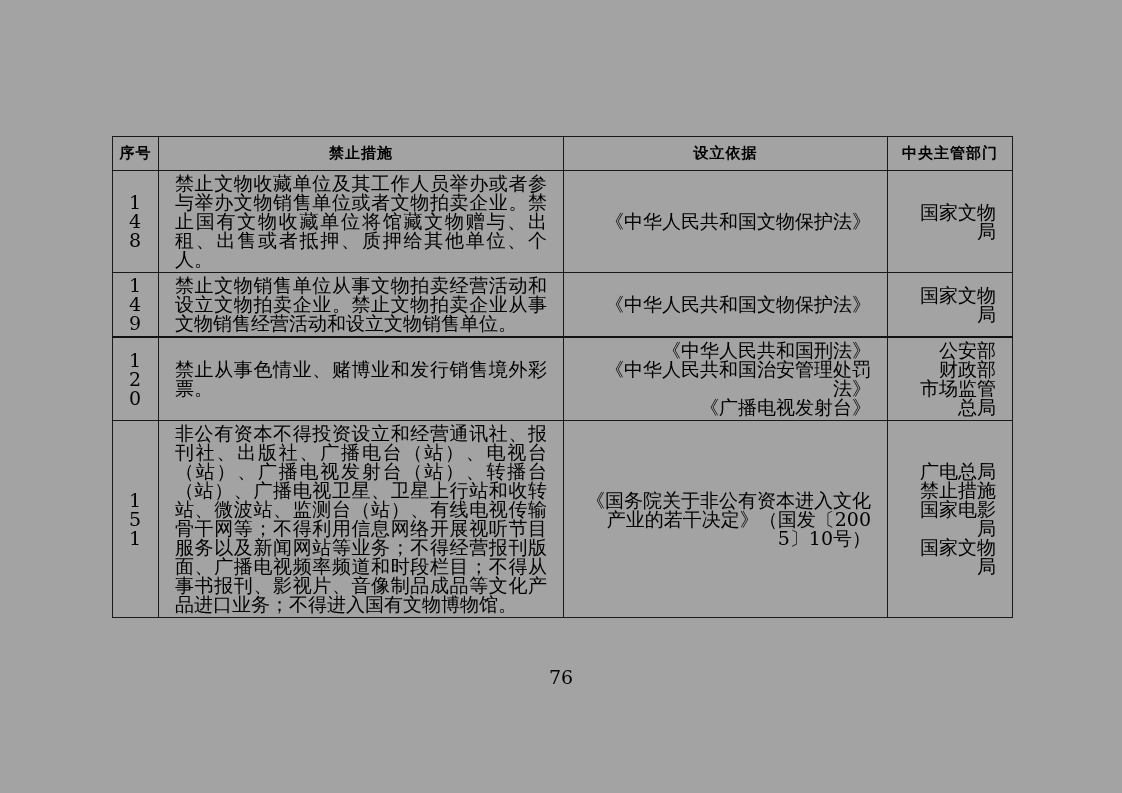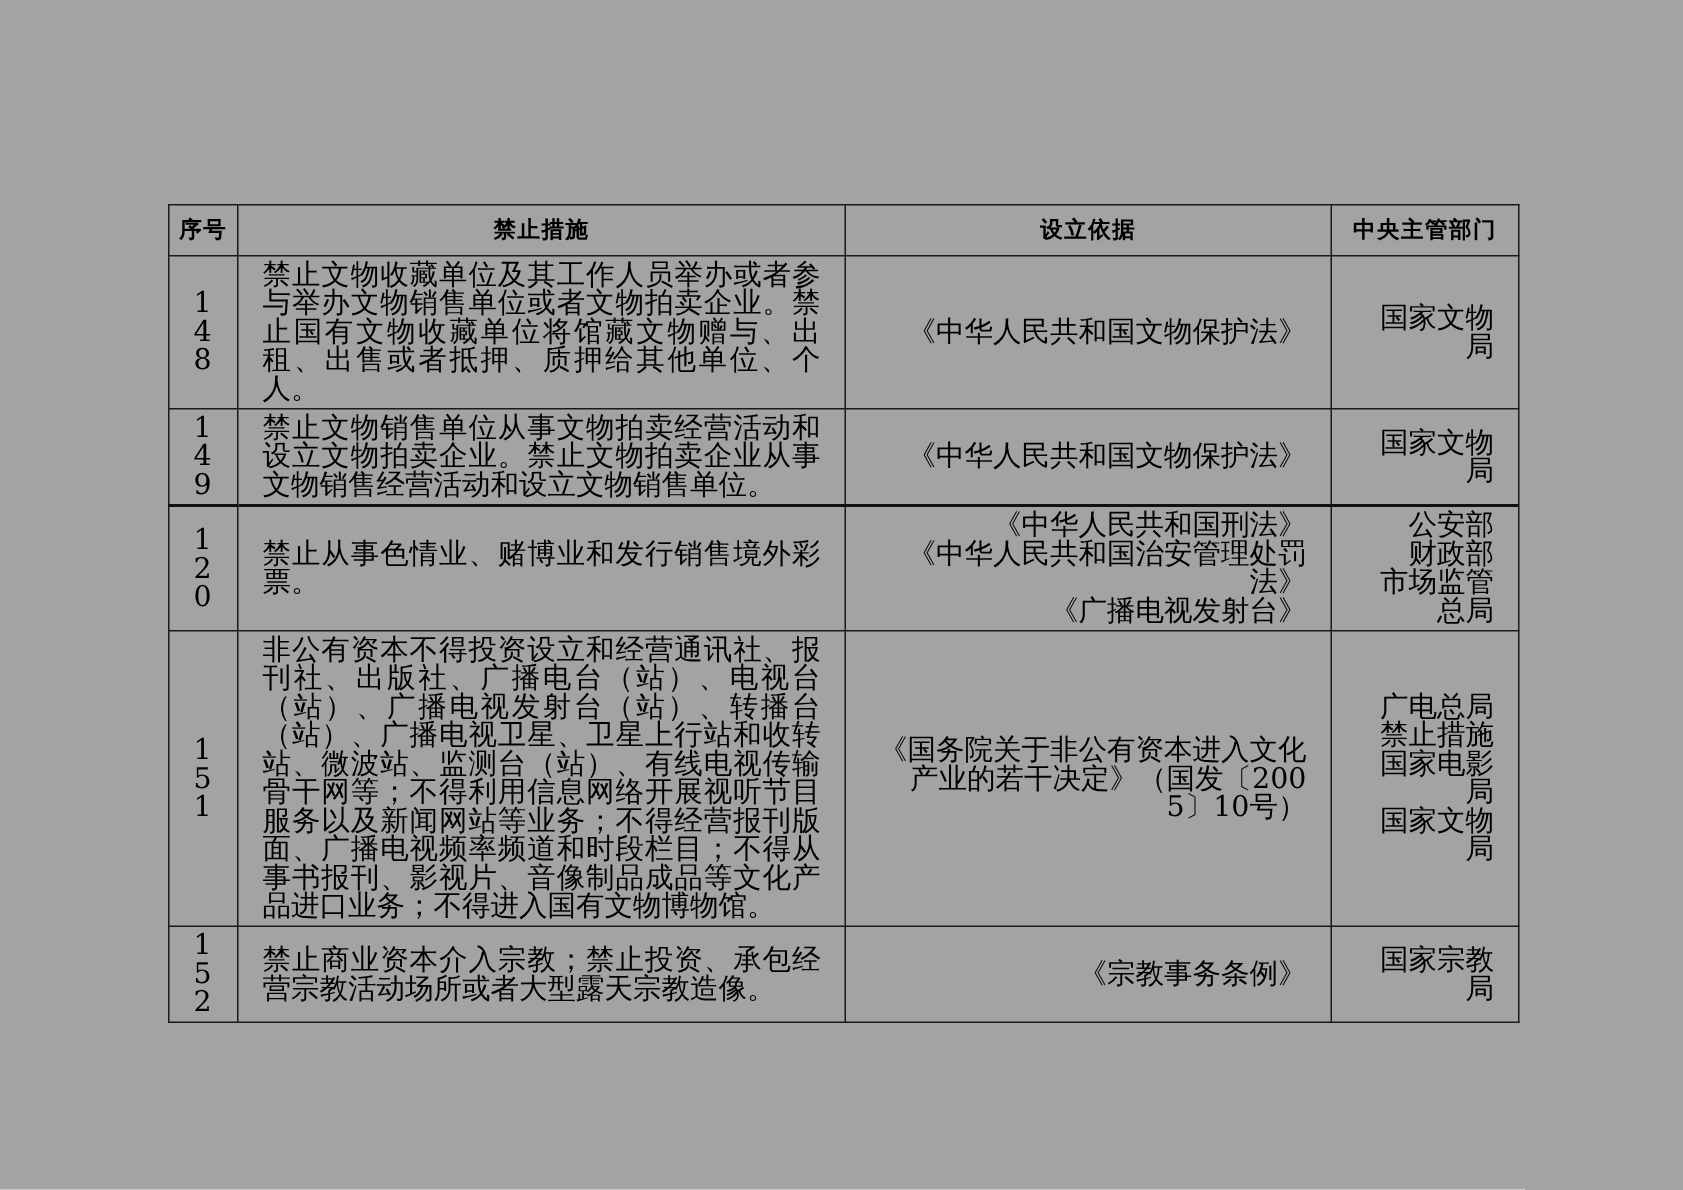--- a/index.html
+++ b/index.html
@@ -117,23 +117,18 @@
       </tr>
       <tr style="height:115px;">
         <td class="cell-num">151</td>
         <td class="cell-measure">非公有资本不得投资设立和经营通讯社、报刊社、出版社、广播电台（站）、电视台（站）、广播电视发射台（站）、转播台（站）、广播电视卫星、卫星上行站和收转站、微波站、监测台（站）、有线电视传输骨干网等；不得利用信息网络开展视听节目服务以及新闻网站等业务；不得经营报刊版面、广播电视频率频道和时段栏目；不得从事书报刊、影视片、音像制品成品等文化产品进口业务；不得进入国有文物博物馆。</td>
         <td class="cell-basis">《国务院关于非公有资本进入文化产业的若干决定》（国发〔2005〕10号）</td>
         <td class="cell-dept">广电总局
 禁止措施
 国家电影局
 国家文物局</td>
       </tr>
-      <tr style="height:46px;">
-        <td class="cell-num">152</td>
-        <td class="cell-measure">禁止商业资本介入宗教；禁止投资、承包经营宗教活动场所或者大型露天宗教造像。</td>
-        <td class="cell-basis">《宗教事务条例》</td>
-        <td class="cell-dept">国家宗教局</td>
-      </tr>
     </tbody>
   </table>
 
+  <div class="page-number">76</div>
 
 </div>
 
 </body></html>

